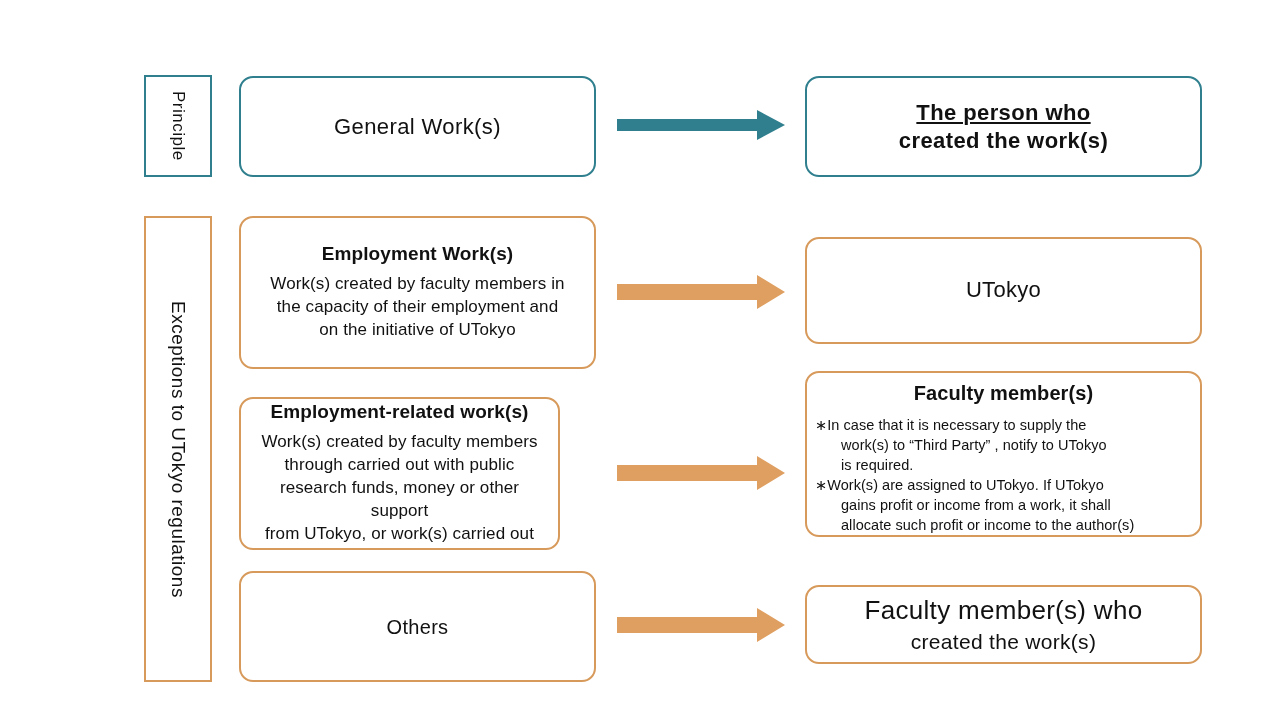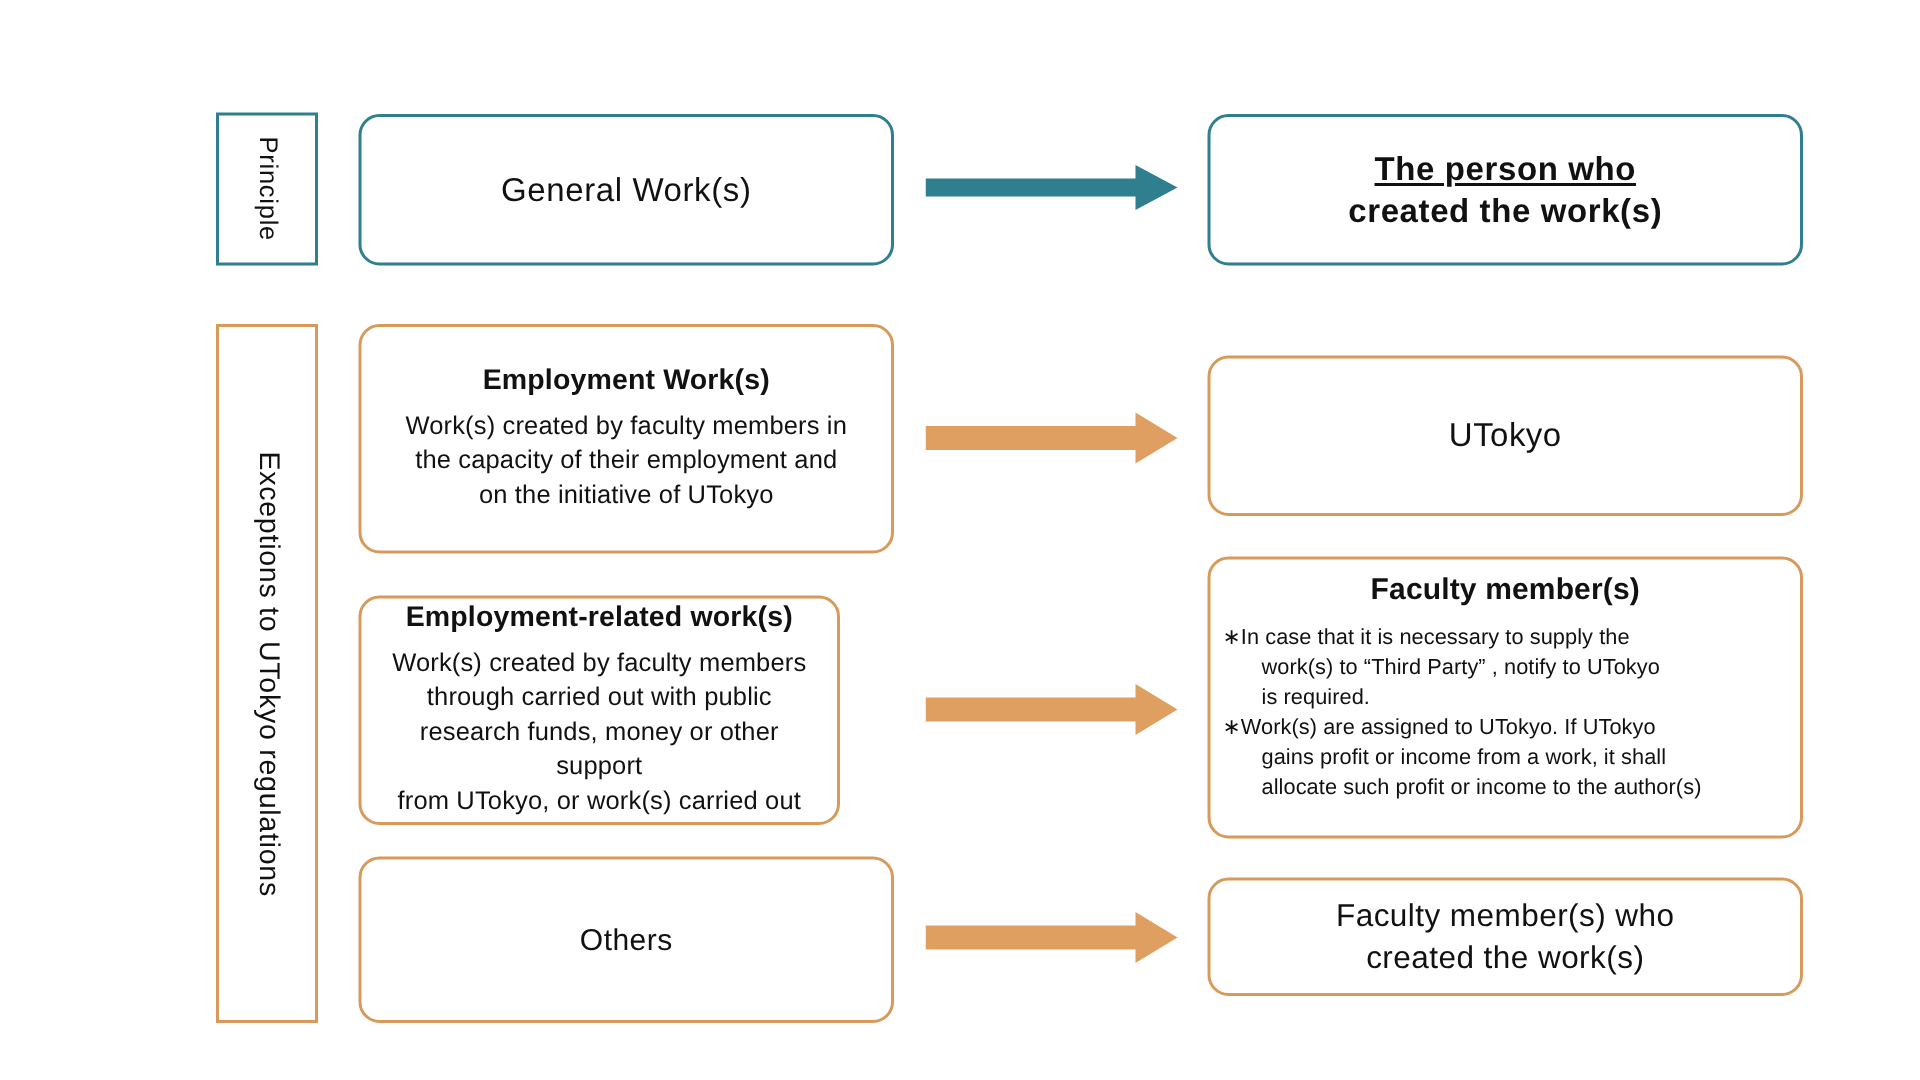--- a/index.html
+++ b/index.html
@@ -163,21 +163,21 @@
     <div class="body-sm">research funds, money or other support</div>
     <div class="body-sm">from UTokyo, or work(s) carried out</div>
   </div>
 
   <div class="arrow" style="left:617px; top:453px; width:170px; height:40px;">
     <svg width="170" height="40" viewBox="0 0 170 40" xmlns="http://www.w3.org/2000/svg">
       <path d="M0,12 L140,12 L140,3 L168,20 L140,37 L140,28 L0,28 Z" fill="#df9f60"></path>
     </svg>
   </div>
 
-  <div class="box rounded orange-border" style="left:805px; top:371px; width:397px; height:188px; justify-content:flex-start; padding-top:8px;">
+  <div class="box rounded orange-border" style="left:805px; top:371px; width:397px; height:166px; justify-content:flex-start; padding-top:8px;">
     <div class="title-md" style="font-size:20px; margin-bottom:10px;">Faculty member(s)</div>
     <div class="body-left">
       <span class="bullet-line">∗In case that it is necessary to supply the</span>
       <span class="bullet-line" style="padding-left:26px; text-indent:0;">work(s) to  “Third Party” , notify to UTokyo</span>
       <span class="bullet-line" style="padding-left:26px; text-indent:0;">is required.</span>
       <span class="bullet-line">∗Work(s) are assigned to UTokyo. If UTokyo</span>
       <span class="bullet-line" style="padding-left:26px; text-indent:0;">gains profit or income from a work, it shall</span>
       <span class="bullet-line" style="padding-left:26px; text-indent:0;">allocate such profit or income to the author(s)</span>
     </div>
   </div>
@@ -186,17 +186,17 @@
     <div class="title-plain">Others</div>
   </div>
 
   <div class="arrow" style="left:617px; top:605px; width:170px; height:40px;">
     <svg width="170" height="40" viewBox="0 0 170 40" xmlns="http://www.w3.org/2000/svg">
       <path d="M0,12 L140,12 L140,3 L168,20 L140,37 L140,28 L0,28 Z" fill="#df9f60"></path>
     </svg>
   </div>
 
   <div class="box rounded orange-border" style="left:805px; top:585px; width:397px; height:79px;">
-    <div class="title-plain" style="font-size:21px;">Faculty member(s) who</div>
+    <div class="title-plain" style="font-size:26px;">Faculty member(s) who</div>
     <div class="title-plain" style="font-size:21px;">created the work(s)</div>
   </div>
 
 </div>
 
 </body></html>

